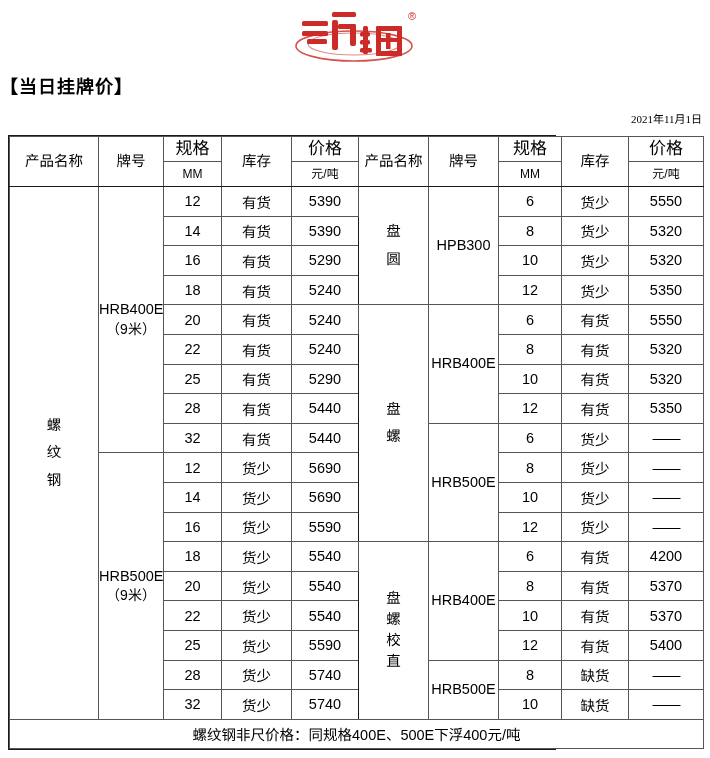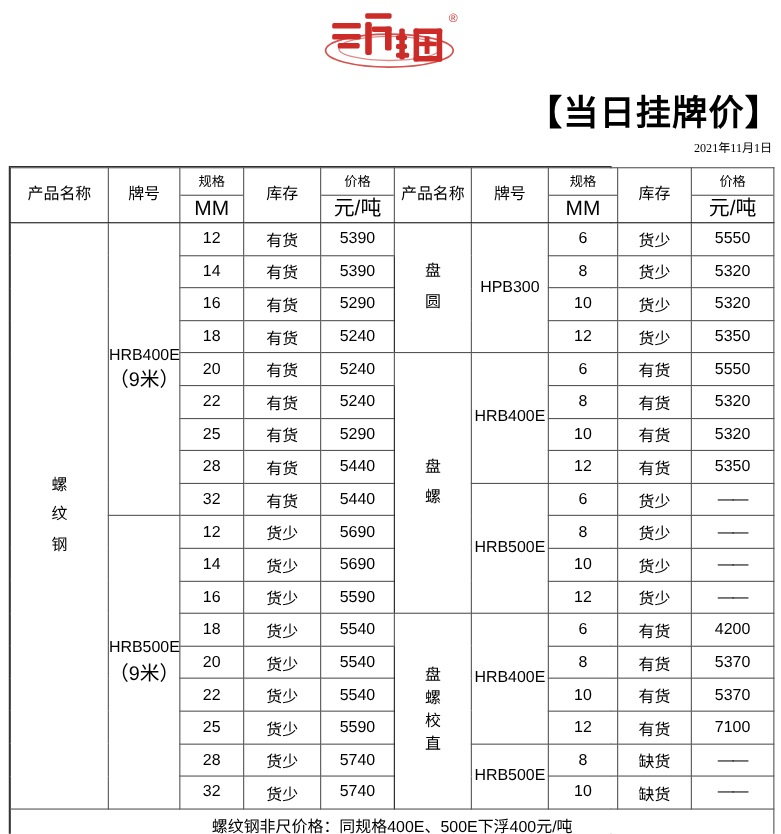--- a/index.html
+++ b/index.html
@@ -27,26 +27,26 @@
   }
   .logo {
     position: relative;
     width: 150px;
     height: 62px;
   }
   .logo svg { display: block; }
 
   
   .title {
-    text-align: right;
-    font-size: 32px;
+    text-align: left;
+    font-size: 18px;
     font-weight: bold;
     letter-spacing: 1px;
     font-family: "DejaVu Sans", "Liberation Sans", sans-serif;
-    margin-top: 16px;
+    margin-top: 0;
     margin-bottom: 4px;
     line-height: 34px;
   }
 
   
   .date-row {
     text-align: right;
     padding-right: 8px;
     font-size: 11px;
     font-family: "Liberation Serif", "DejaVu Serif", serif;
@@ -83,25 +83,25 @@
     line-height: 1.15;
   }
   .hdr-split {
     padding: 0 !important;
     height: 48px;
   }
   .hdr-split .up,
   .hdr-split .dn {
     height: 24px;
     line-height: 24px;
-    font-size: 12px;
+    font-size: 17px;
     display: block;
   }
   .hdr-split .up { border-bottom: 1px solid #555555; }
-  .hdr-split .dn { font-size: 19px; }
+  .hdr-split .dn { font-size: 12px; }
 
   
   .sep-mid { border-left: 1.6px solid #1a1a1a !important; }
   .grp-top { border-top: 1.4px solid #1a1a1a !important; }
   .hdr-bottom { border-bottom: 1.4px solid #1a1a1a !important; }
 
   
   .vname {
     writing-mode: horizontal-tb;
     font-size: 16px;
@@ -110,21 +110,21 @@
   }
   .vname span {
     display: block;
   }
   .vname.tight span { line-height: 1.45; }
 
   .grade {
     font-size: 14.5px;
     line-height: 1.35;
   }
-  .grade .sub { display: block; font-size: 18px; }
+  .grade .sub { display: block; font-size: 14px; }
 
   .dash {
     letter-spacing: -1px;
     font-size: 15px;
   }
 
   
   .note-row td {
     height: 44px;
     font-size: 17px;
@@ -354,21 +354,21 @@
           <td>10</td>
           <td>有货</td>
           <td>5370</td>
         </tr>
         <tr>
           <td>25</td>
           <td>货少</td>
           <td>5590</td>
           <td>12</td>
           <td>有货</td>
-          <td>7100</td>
+          <td>5400</td>
         </tr>
         <tr>
           <td>28</td>
           <td>货少</td>
           <td>5740</td>
           <td class="grade grp-top" rowspan="2">HRB500E</td>
           <td class="grp-top">8</td>
           <td class="grp-top">缺货</td>
           <td class="dash grp-top">——</td>
         </tr>

